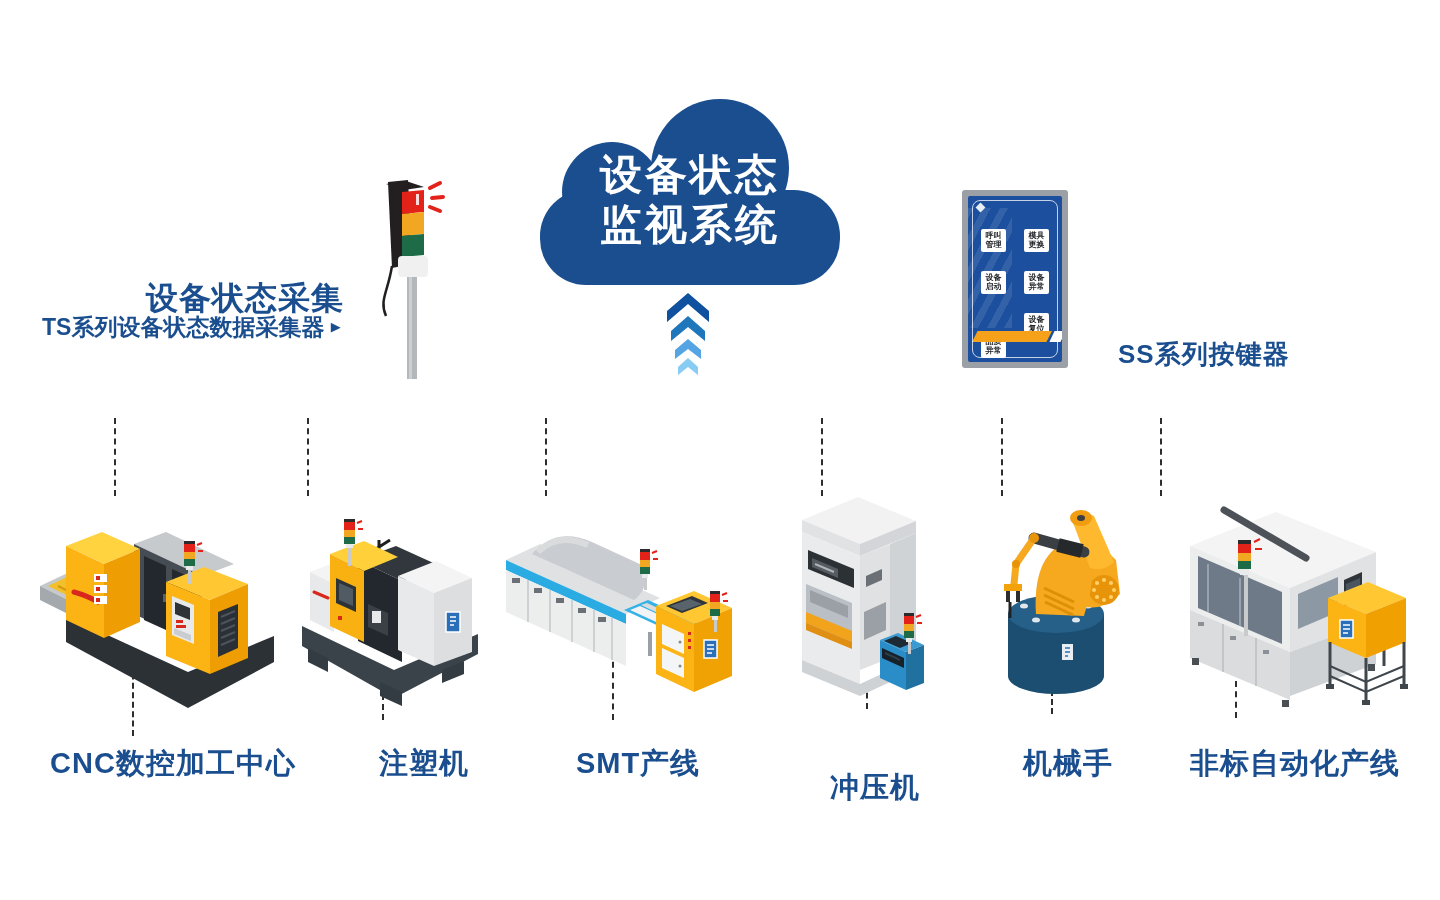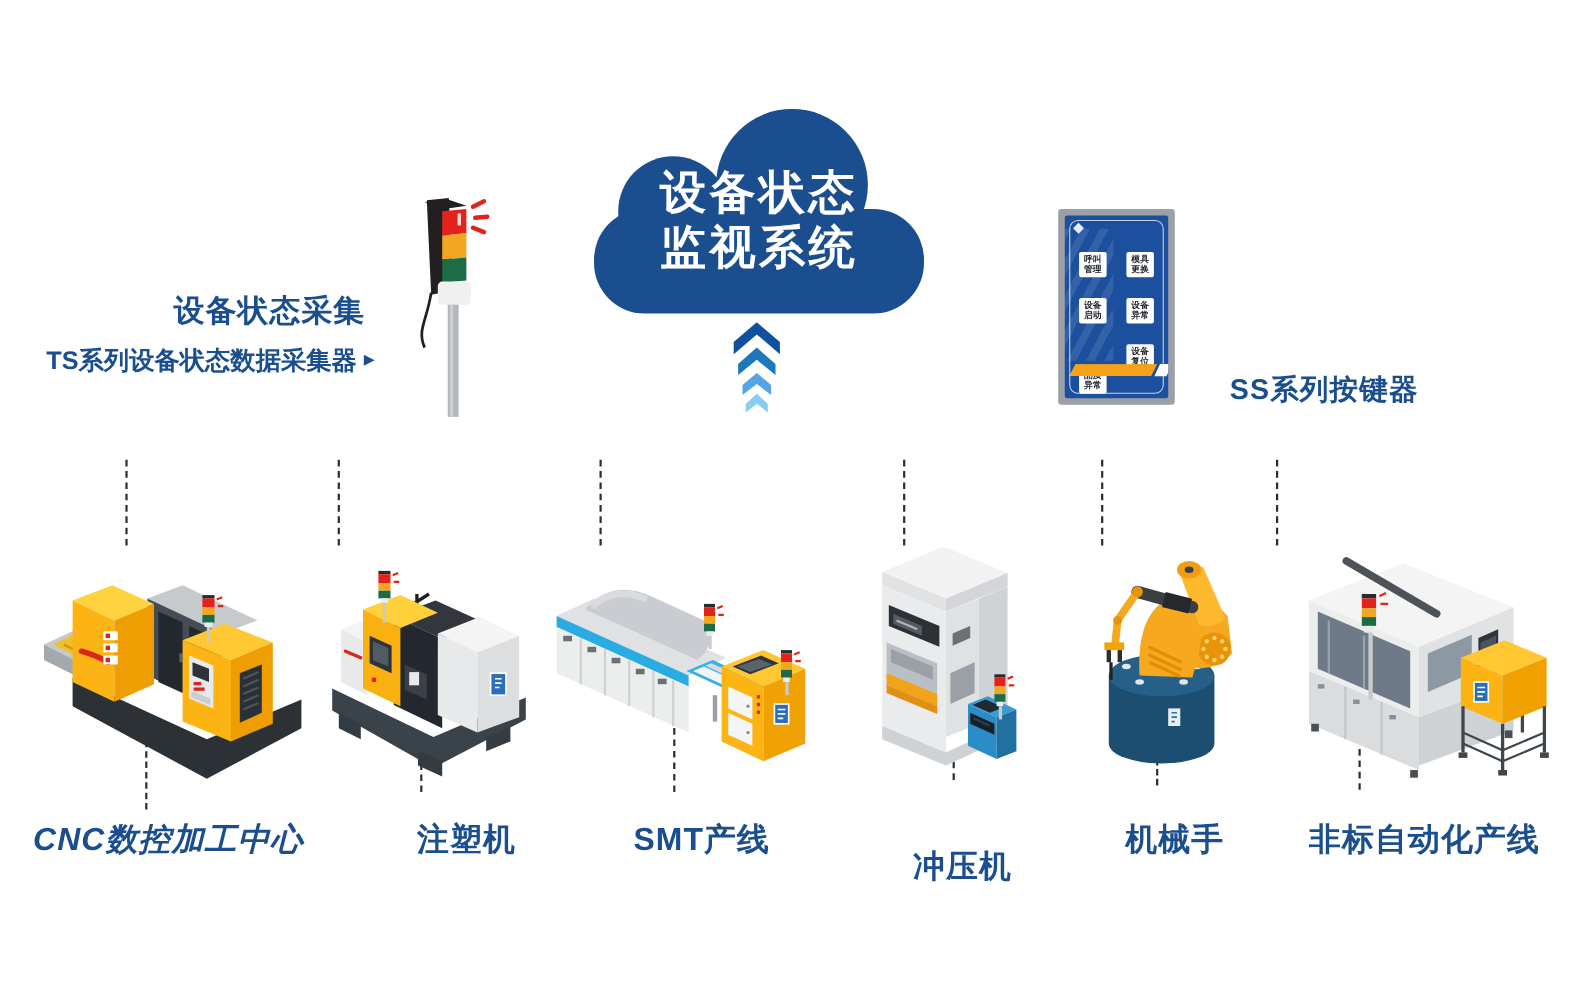--- a/index.html
+++ b/index.html
@@ -12,21 +12,21 @@
   .cloud svg { position:absolute; left:0; top:0; }
   .cloud-text { position:absolute; left:0; top:58px; width:100%; text-align:center;
                 color:#fff; font-size:42px; font-weight:800; line-height:1.18;
                 letter-spacing:3px; }
 
   
   .chevrons { position:absolute; left:666px; top:293px; }
 
   
   .co { position:absolute; color:#1a4e8f; font-weight:800; white-space:nowrap; }
-  .co-left-title    { left:245px; top:264px; transform:translateX(-50%); font-size:28px; letter-spacing:1px;}
+  .co-left-title    { left:245px; top:277px; transform:translateX(-50%); font-size:32px; letter-spacing:1px;}
   .co-left-link     { left:42px;  top:312px; font-size:23px; cursor:pointer; }
   .co-right-link    { left:1094px; top:294px; font-size:29px; cursor:pointer; letter-spacing:1px;}
   .co-right-sub     { left:1118px; top:337px; font-size:26px; letter-spacing:1px;}
   .tri { font-size:13px; vertical-align:4px; letter-spacing:0; }
 
   
   .tower { position:absolute; left:376px; top:176px; }
 
   .keypad { position:absolute; left:962px; top:190px; width:106px; height:178px;
             background:#9aa0a5; border-radius:3px; padding:6px; }
@@ -394,20 +394,20 @@
       <rect x="162" y="120" width="13" height="18" fill="#2a6fb8" stroke="#fff" stroke-width="1.5"></rect>
       <path d="M165,125 L172,125 M165,129 L172,129 M165,133 L170,133" stroke="#fff" stroke-width="1.5"></path>
       <path d="M152,142 L152,184 M188,158 L188,200 M226,142 L226,184" stroke="#3f464c" stroke-width="3"></path>
       <path d="M152,166 L188,182 L226,166 M152,176 L188,192 L226,176" stroke="#3f464c" stroke-width="2" fill="none"></path>
       <rect x="148" y="184" width="8" height="5" fill="#3f464c"></rect>
       <rect x="184" y="200" width="8" height="5" fill="#3f464c"></rect>
       <rect x="222" y="184" width="8" height="5" fill="#3f464c"></rect>
     </g>
   </svg>
 
-  <div class="mlabel" style="left:153px;font-style:italic;">CNC数控加工中心</div>
+  <div class="mlabel" style="left:173px;">CNC数控加工中心</div>
   <div class="mlabel" style="left:424px;">注塑机</div>
   <div class="mlabel" style="left:638px;">SMT产线</div>
   <div class="mlabel" style="left:875px;margin-top:24px;">冲压机</div>
   <div class="mlabel" style="left:1068px;">机械手</div>
   <div class="mlabel" style="left:1295px;">非标自动化产线</div>
 
 </div>
 
 </body></html>

